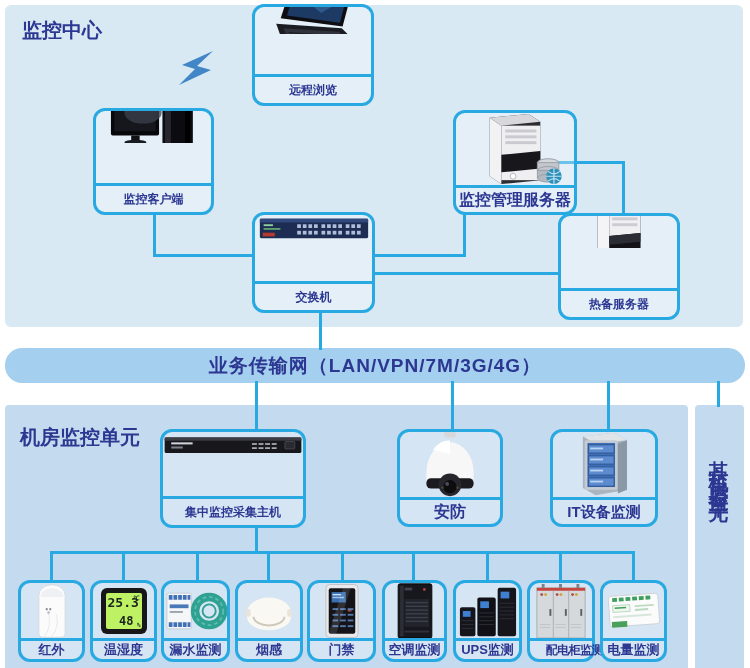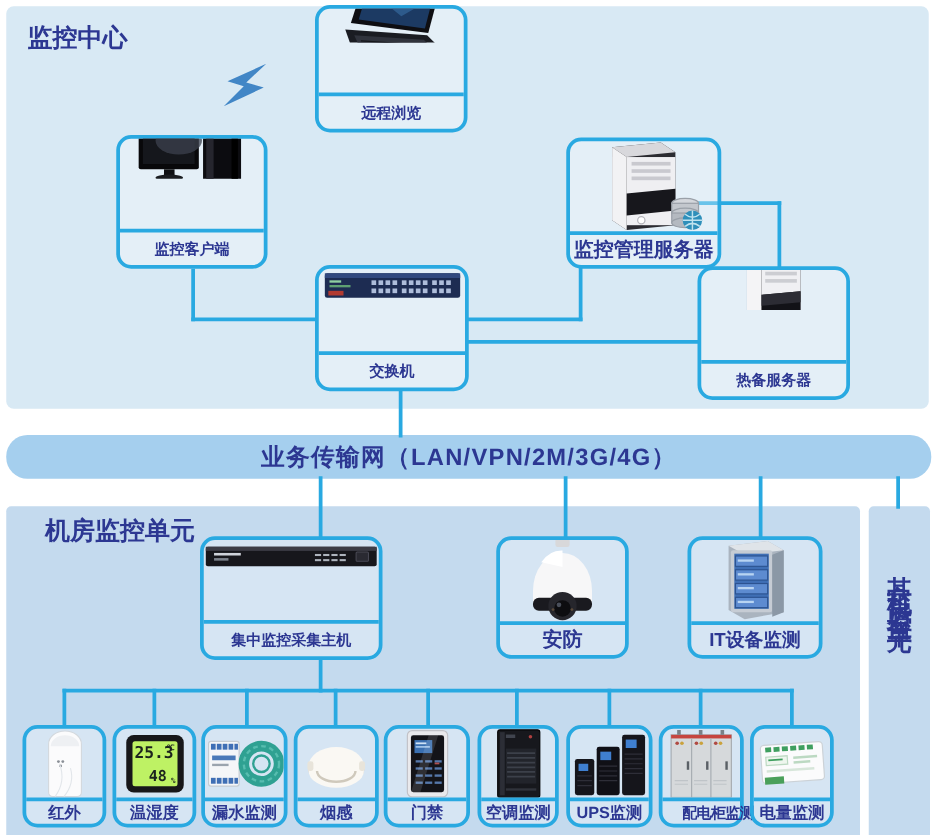--- a/index.html
+++ b/index.html
@@ -41,28 +41,28 @@
 
 <div class="canvas">
 
   <div class="panel panel-top"></div>
   <div class="panel panel-bottom"></div>
   <div class="sidebar">
     <div class="sidebar-text">其它机房监控单元</div>
   </div>
 
   <div class="section-title" style="left:22px;top:17px;">监控中心</div>
-  <div class="section-title" style="left:20px;top:411px;margin-left:16px;">机房监控单元</div>
+  <div class="section-title" style="left:20px;top:424px;">机房监控单元</div>
 
   <svg style="position:absolute;left:178px;top:50px;" width="38" height="36" viewBox="0 0 38 36">
     <path d="M35 1 L4 15 L17 19 L1 35 L33 20 L19 16 Z" fill="#4186c6"></path>
   </svg>
 
   <div class="bar">
-    <span>业务传输网（LAN/VPN/2M/3G/4G）</span>
+    <span>业务传输网（LAN/VPN/7M/3G/4G）</span>
   </div>
 
   <div class="line" style="left:153px;top:215px;width:3px;height:42px;"></div>
   <div class="line" style="left:153px;top:254px;width:101px;height:3px;"></div>
   <div class="line" style="left:373px;top:254px;width:93px;height:3px;"></div>
   <div class="line" style="left:463px;top:214px;width:3px;height:43px;"></div>
   <div class="line" style="left:373px;top:272px;width:187px;height:3px;"></div>
   <div class="line" style="left:530px;top:161px;width:95px;height:3px;"></div>
   <div class="line" style="left:622px;top:161px;width:3px;height:54px;"></div>
   <div class="line" style="left:319px;top:312px;width:3px;height:38px;"></div>

